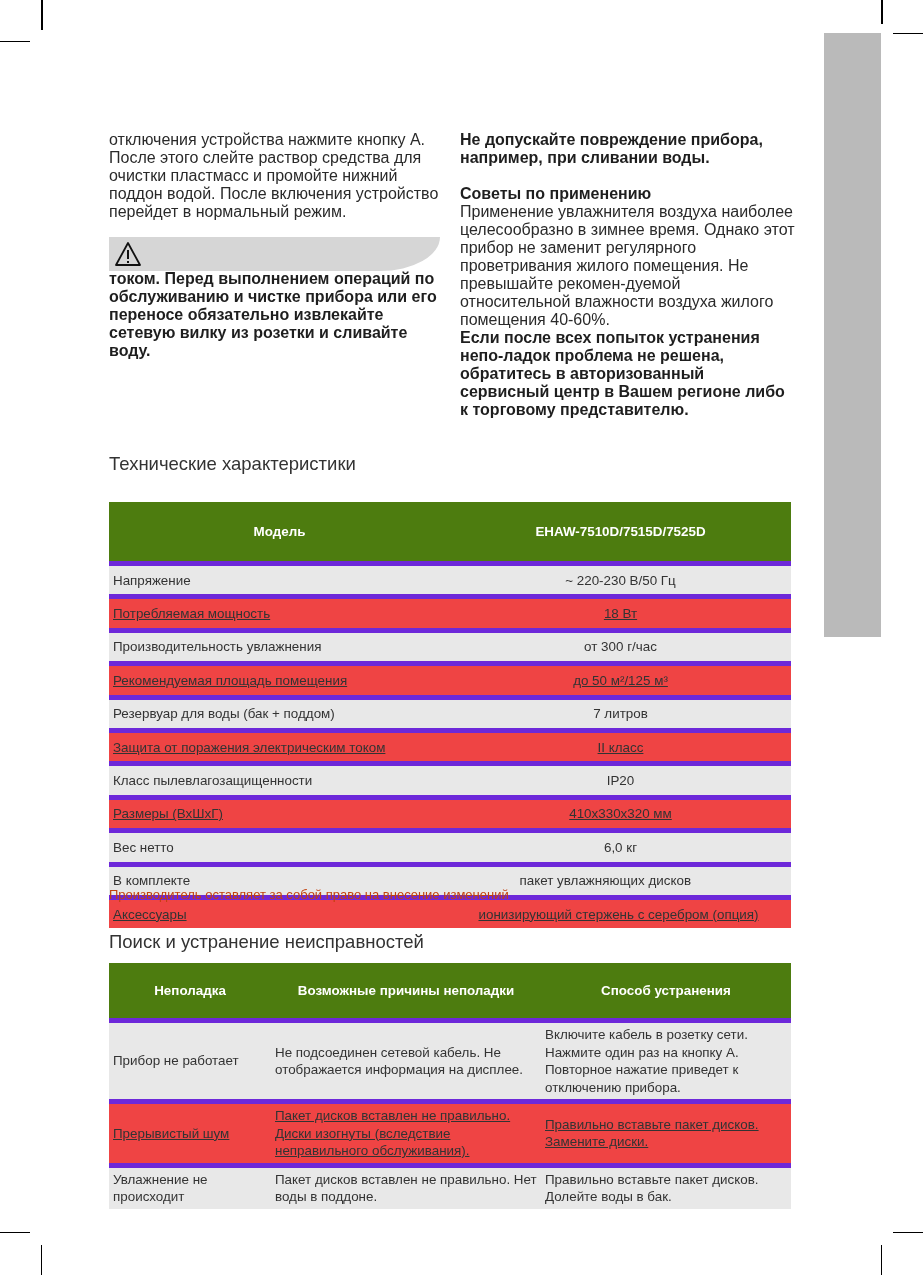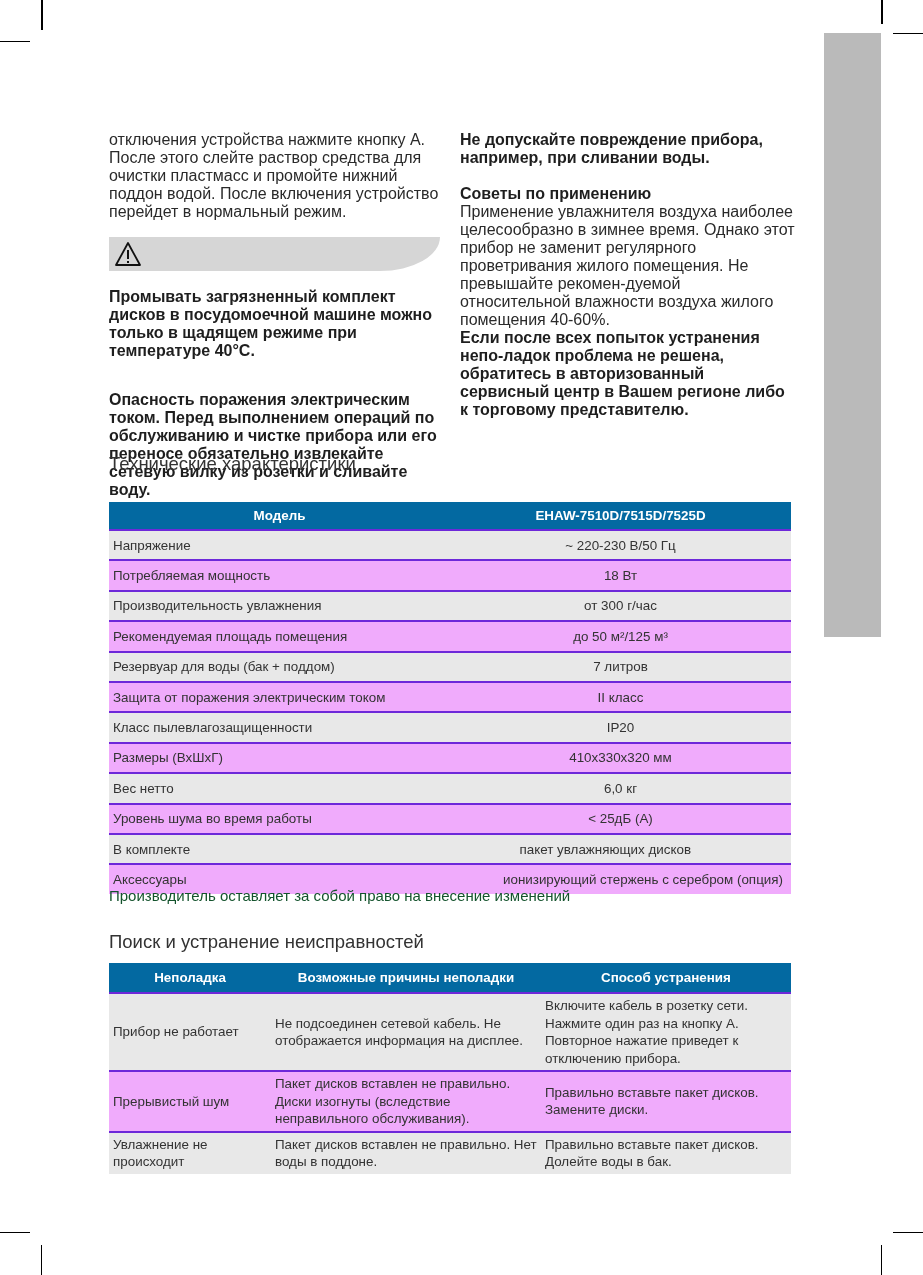--- a/index.html
+++ b/index.html
@@ -10,47 +10,46 @@
   .col { position:absolute; font-size:16px; line-height:18px; }
   .col p { margin:0; }
   .bold { font-weight:bold; color:#1e1e1e; }
   #col-left { left:109px; top:131px; width:335px; }
   #col-right { left:460px; top:131px; width:335px; }
   .warn-bar { position:absolute; left:109px; top:237px; width:331px; height:34px;
               background:#d6d6d6; border-radius:0 0 60px 0 / 0 0 34px 0; }
   .warn-bar svg { position:absolute; left:5px; top:4px; }
   .section-title { position:absolute; left:109px; font-size:18.5px; color:#333; }
   table { border-collapse:collapse; position:absolute; left:109px; width:682px; font-size:13.4px; color:#333; }
-  th { background:#0369a1; color:#ffffff; font-weight:bold; height:27px; padding:0 6px; }
+  th { background:#4d7c0f; color:#ffffff; font-weight:bold; height:27px; padding:16px 6px; }
   td { padding:0 4px; }
   #spec-table td { height:28.4px; }
   #spec-table td.val { text-align:center; }
   tr.light td { background:#e8e8e8; }
-  tr.dark td { background:#f0abfc; }
-  tr td { border-top:2px solid #6d28d9; }
+  tr.dark td { background:#ef4444;text-decoration:underline; }
+  tr td { border-top:5px solid #6d28d9; }
   #ts-table td { line-height:17.5px; vertical-align:middle; padding:3px 4px; }
-  .note { position:absolute; left:109px; top:887px; font-size:15px; color:#14532d; }
+  .note { position:absolute; left:109px; top:887px; font-size:13px; color:#c2410c; }
 </style>
 </head>
 <body>
 
 <div class="crop" style="left:41px;top:0;width:2px;height:30px;"></div>
 <div class="crop" style="left:0;top:41px;width:30px;height:1px;"></div>
 <div class="crop" style="left:881px;top:0;width:2px;height:24px;"></div>
 <div class="crop" style="left:893px;top:33px;width:30px;height:1px;"></div>
 <div class="crop" style="left:0;top:1232px;width:30px;height:1px;"></div>
 <div class="crop" style="left:41px;top:1245px;width:1px;height:30px;"></div>
 <div class="crop" style="left:893px;top:1232px;width:30px;height:1px;"></div>
 <div class="crop" style="left:881px;top:1245px;width:1px;height:30px;"></div>
 
 <div class="side-tab"></div>
 
 <div class="col" id="col-left">
   <p>отключения устройства нажмите кнопку А. После этого слейте раствор средства для очистки пластмасс и промойте нижний поддон водой. После включения устройство перейдет в нормальный режим.</p>
-  <p class="bold" style="margin-top:67px;">Промывать загрязненный комплект дисков в посудомоечной машине можно только в щадящем режиме при температуре 40°С.</p>
   <p class="bold" style="margin-top:31px;">Опасность поражения электрическим током. Перед выполнением операций по обслуживанию и чистке прибора или его переносе обязательно извлекайте сетевую вилку из розетки и сливайте воду.</p>
 </div>
 
 <div class="warn-bar">
   <svg width="28" height="26" viewBox="0 0 28 26">
     <path d="M14 2 L26 24 L2 24 Z" fill="none" stroke="#111" stroke-width="1.8" stroke-linejoin="round"></path>
     <rect x="13" y="9" width="2" height="9" fill="#111"></rect>
     <rect x="13" y="20" width="2" height="2" fill="#111"></rect>
   </svg>
 </div>
@@ -101,31 +100,27 @@
         <td class="val">IP20</td>
       </tr>
     <tr class="dark">
         <td>Размеры (ВхШхГ)</td>
         <td class="val">410x330x320 мм</td>
       </tr>
     <tr class="light">
         <td>Вес нетто</td>
         <td class="val">6,0 кг</td>
       </tr>
-    <tr class="dark">
-        <td>Уровень шума во время работы</td>
-        <td class="val">&lt; 25дБ (А)</td>
-      </tr>
     <tr class="light">
         <td>В комплекте</td>
         <td class="val" style="text-align:right;padding-right:100px;">пакет увлажняющих дисков</td>
       </tr>
     <tr class="dark">
         <td>Аксессуары</td>
-        <td class="val" style="text-align:right;padding-right:8px;">ионизирующий стержень с серебром (опция)</td>
+        <td class="val" style="padding-right:8px;">ионизирующий стержень с серебром (опция)</td>
       </tr>
   </tbody>
 </table>
 
 <div class="note">Производитель оставляет за собой право на внесение изменений</div>
 
 <div class="section-title" style="top:931px;">Поиск и устранение неисправностей</div>
 
 <table id="ts-table" style="top:963px;">
   <thead>

